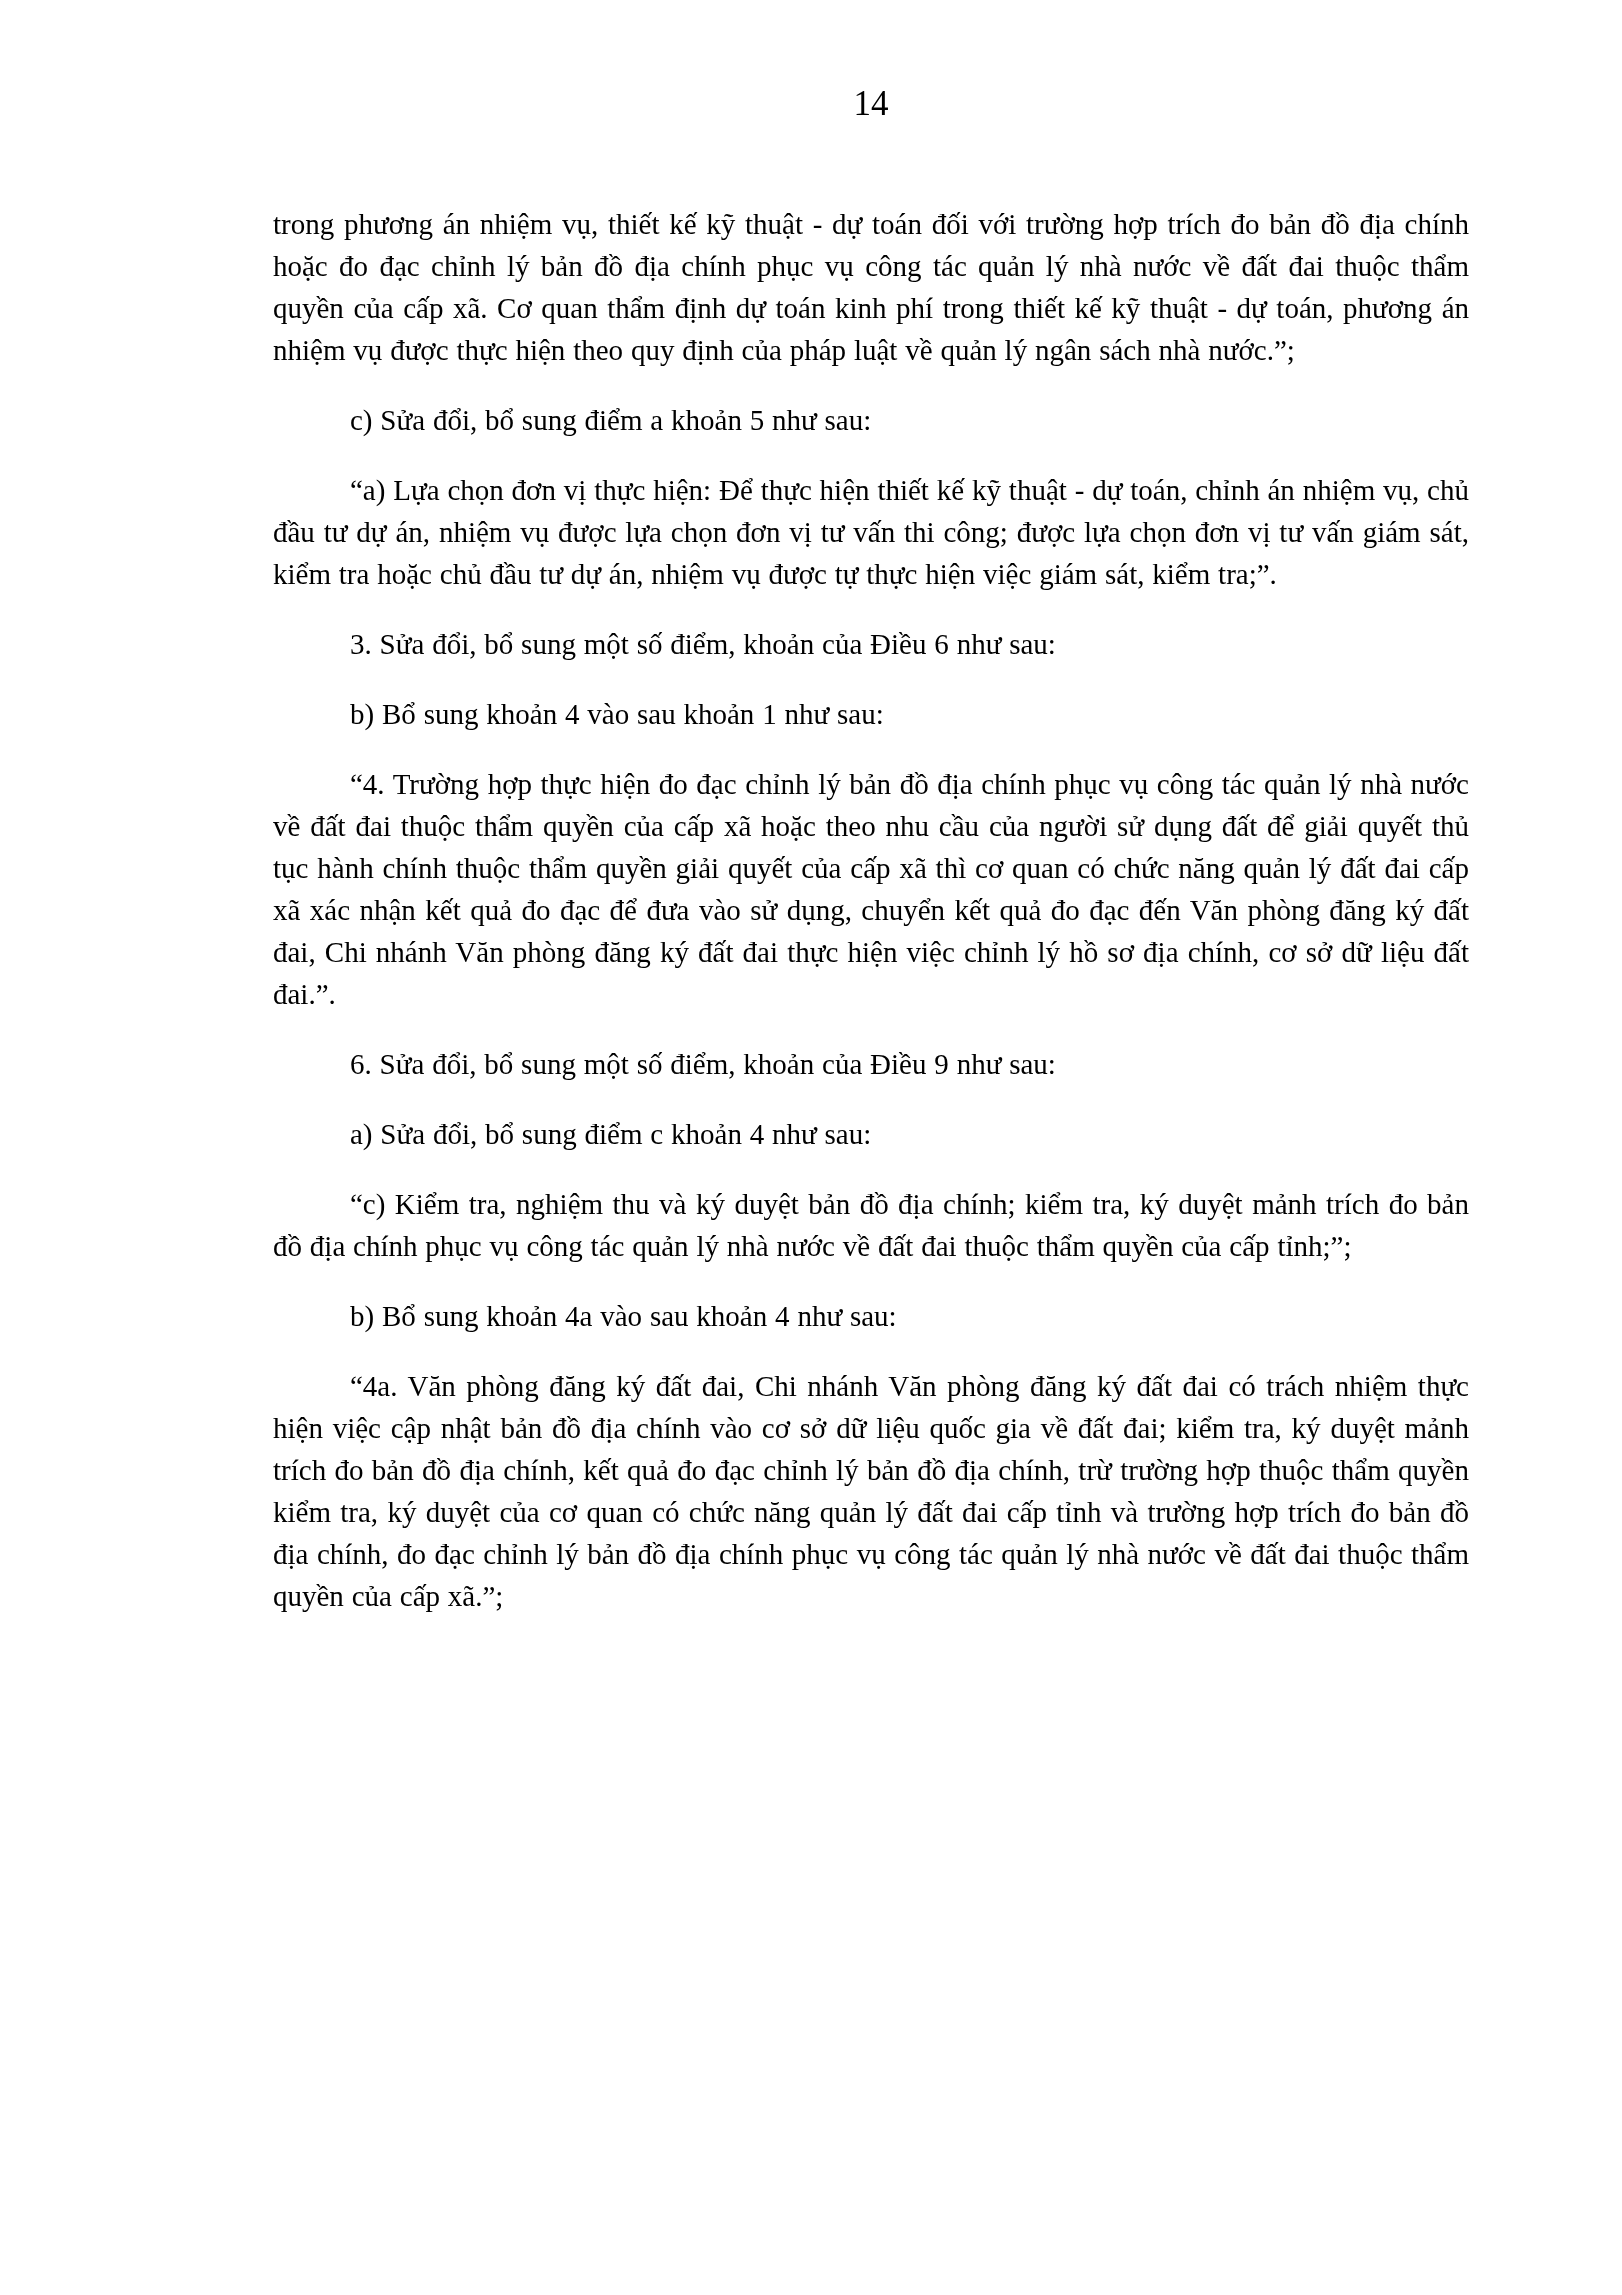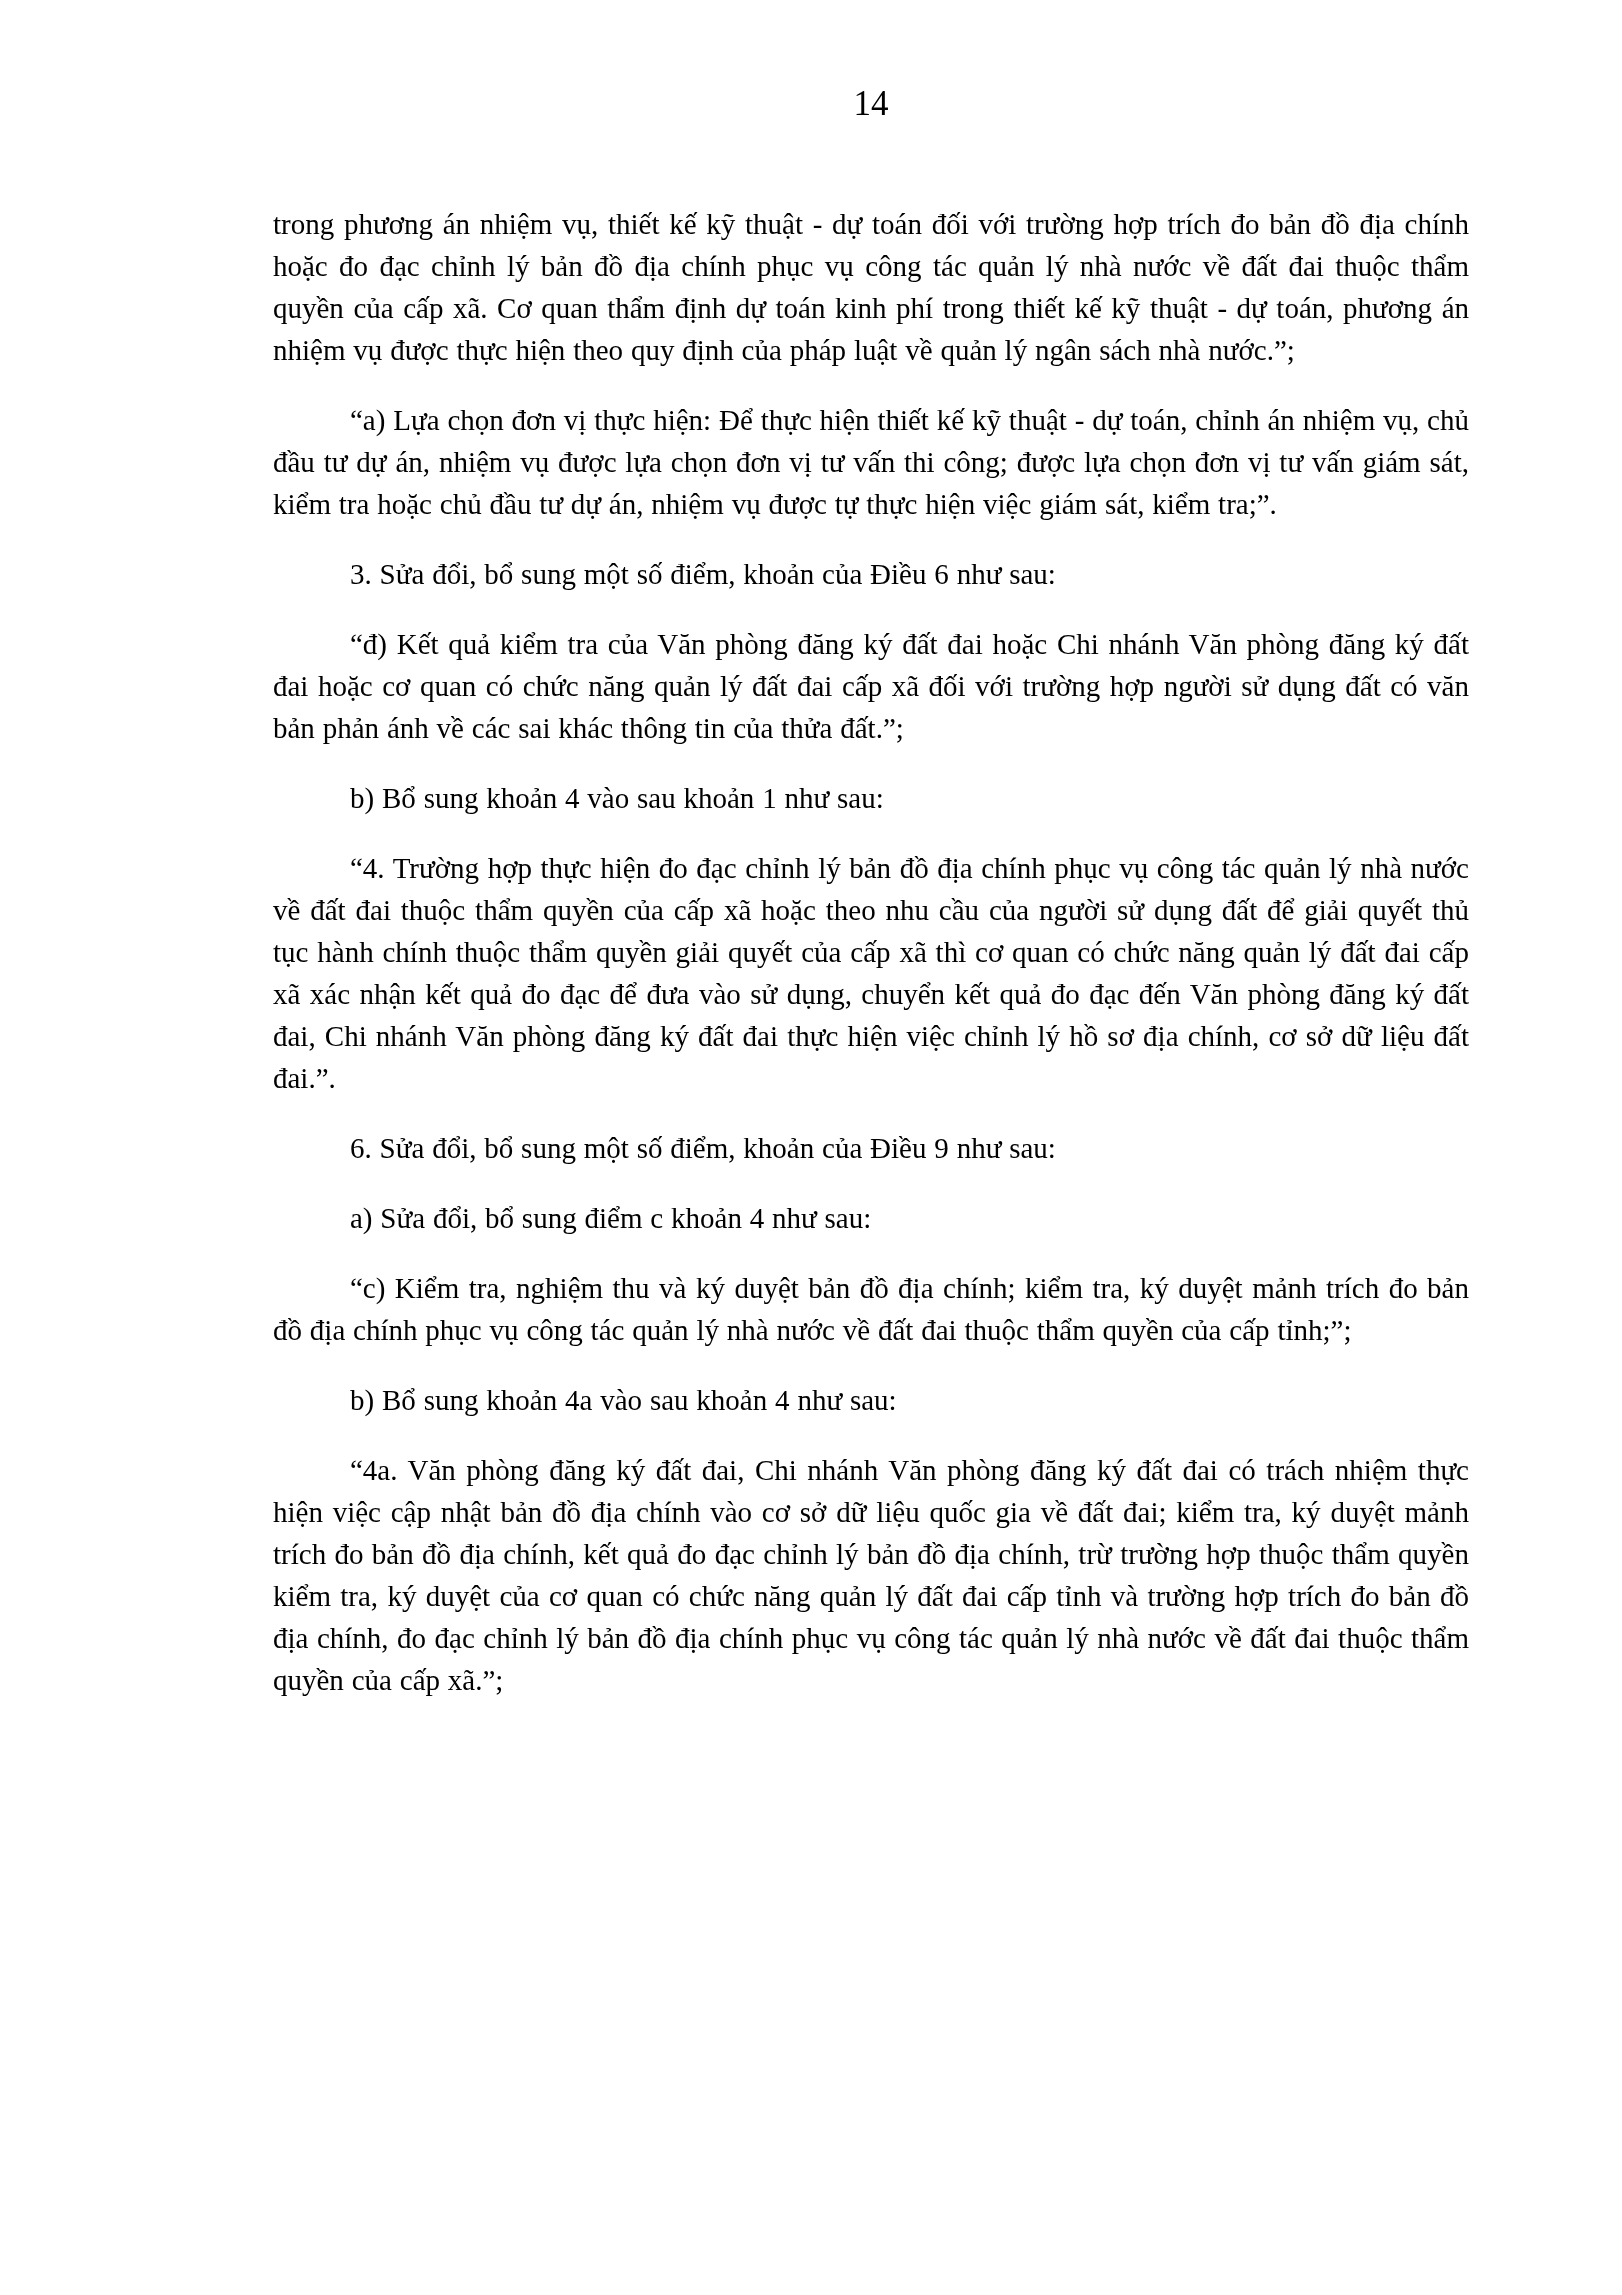--- a/index.html
+++ b/index.html
@@ -37,23 +37,23 @@
   }
 </style>
 </head>
 <body>
 
 <div class="page">
   <div class="page-number">14</div>
 
   <div>
     <p class="para continuation">trong phương án nhiệm vụ, thiết kế kỹ thuật - dự toán đối với trường hợp trích đo bản đồ địa chính hoặc đo đạc chỉnh lý bản đồ địa chính phục vụ công tác quản lý nhà nước về đất đai thuộc thẩm quyền của cấp xã. Cơ quan thẩm định dự toán kinh phí trong thiết kế kỹ thuật - dự toán, phương án nhiệm vụ được thực hiện theo quy định của pháp luật về quản lý ngân sách nhà nước.”;</p>
+    <p class="para">c) Sửa đổi, bổ sung điểm a khoản 5 như sau:</p>
     <p class="para">“a) Lựa chọn đơn vị thực hiện: Để thực hiện thiết kế kỹ thuật - dự toán, chỉnh án nhiệm vụ, chủ đầu tư dự án, nhiệm vụ được lựa chọn đơn vị tư vấn thi công; được lựa chọn đơn vị tư vấn giám sát, kiểm tra hoặc chủ đầu tư dự án, nhiệm vụ được tự thực hiện việc giám sát, kiểm tra;”.</p>
     <p class="para">3. Sửa đổi, bổ sung một số điểm, khoản của Điều 6 như sau:</p>
-    <p class="para">“đ) Kết quả kiểm tra của Văn phòng đăng ký đất đai hoặc Chi nhánh Văn phòng đăng ký đất đai hoặc cơ quan có chức năng quản lý đất đai cấp xã đối với trường hợp người sử dụng đất có văn bản phản ánh về các sai khác thông tin của thửa đất.”;</p>
     <p class="para">b) Bổ sung khoản 4 vào sau khoản 1 như sau:</p>
     <p class="para">“4. Trường hợp thực hiện đo đạc chỉnh lý bản đồ địa chính phục vụ công tác quản lý nhà nước về đất đai thuộc thẩm quyền của cấp xã hoặc theo nhu cầu của người sử dụng đất để giải quyết thủ tục hành chính thuộc thẩm quyền giải quyết của cấp xã thì cơ quan có chức năng quản lý đất đai cấp xã xác nhận kết quả đo đạc để đưa vào sử dụng, chuyển kết quả đo đạc đến Văn phòng đăng ký đất đai, Chi nhánh Văn phòng đăng ký đất đai thực hiện việc chỉnh lý hồ sơ địa chính, cơ sở dữ liệu đất đai.”.</p>
     <p class="para">6. Sửa đổi, bổ sung một số điểm, khoản của Điều 9 như sau:</p>
     <p class="para">a) Sửa đổi, bổ sung điểm c khoản 4 như sau:</p>
     <p class="para">“c) Kiểm tra, nghiệm thu và ký duyệt bản đồ địa chính; kiểm tra, ký duyệt mảnh trích đo bản đồ địa chính phục vụ công tác quản lý nhà nước về đất đai thuộc thẩm quyền của cấp tỉnh;”;</p>
     <p class="para">b) Bổ sung khoản 4a vào sau khoản 4 như sau:</p>
     <p class="para">“4a. Văn phòng đăng ký đất đai, Chi nhánh Văn phòng đăng ký đất đai có trách nhiệm thực hiện việc cập nhật bản đồ địa chính vào cơ sở dữ liệu quốc gia về đất đai; kiểm tra, ký duyệt mảnh trích đo bản đồ địa chính, kết quả đo đạc chỉnh lý bản đồ địa chính, trừ trường hợp thuộc thẩm quyền kiểm tra, ký duyệt của cơ quan có chức năng quản lý đất đai cấp tỉnh và trường hợp trích đo bản đồ địa chính, đo đạc chỉnh lý bản đồ địa chính phục vụ công tác quản lý nhà nước về đất đai thuộc thẩm quyền của cấp xã.”;</p>
   </div>
 </div>
 

